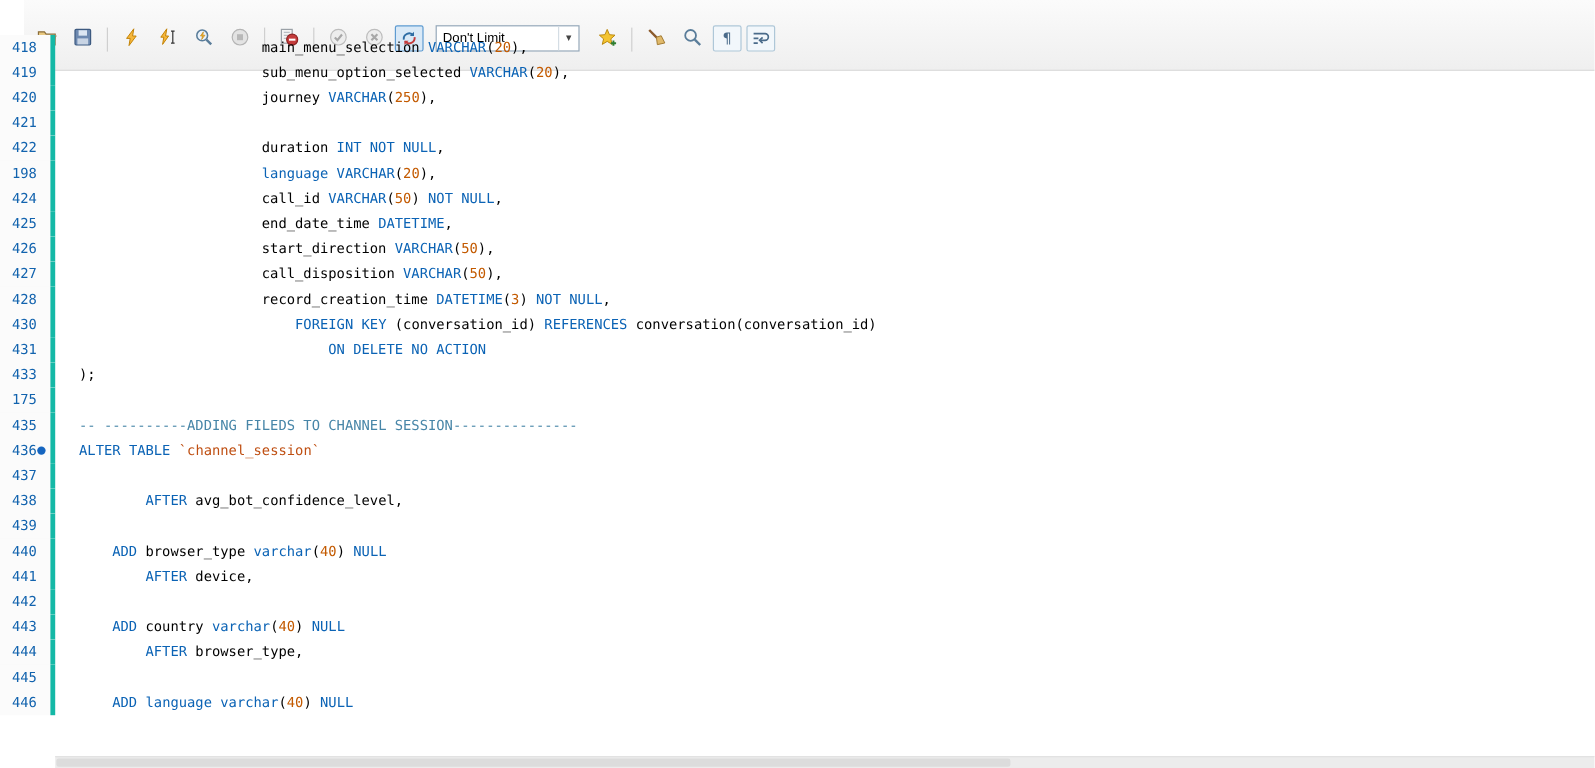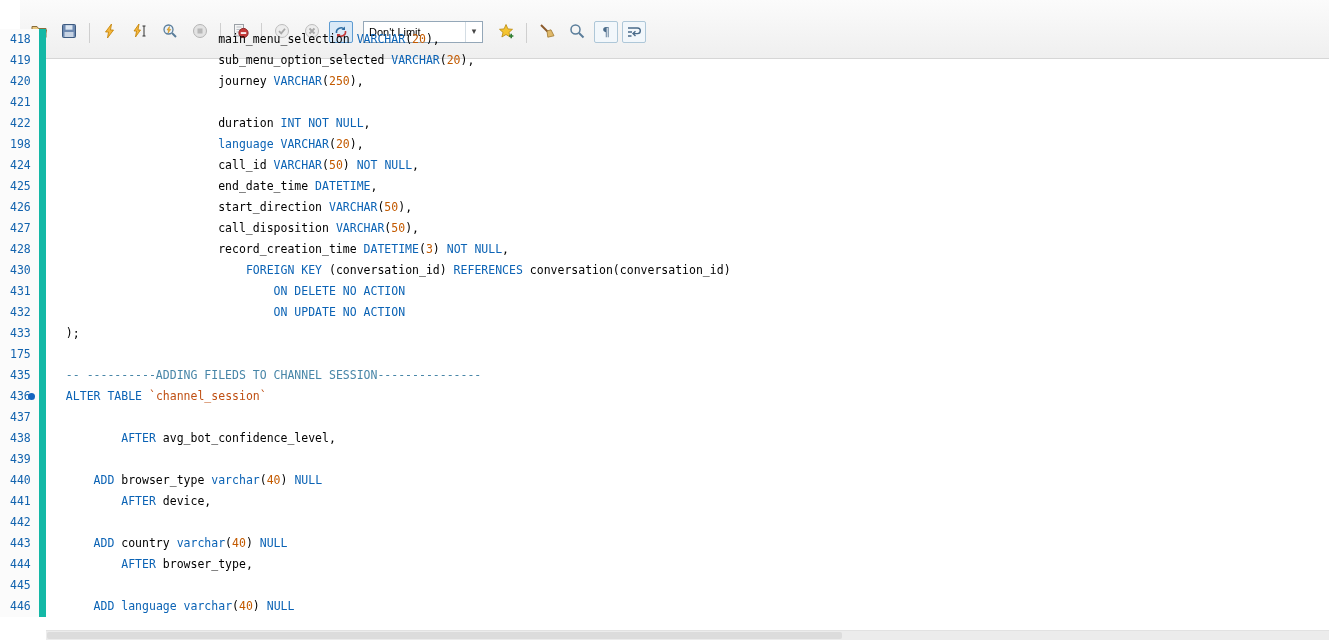--- a/index.html
+++ b/index.html
@@ -19,21 +19,21 @@
          border:1px solid #94a7b8;margin:0 6px;cursor:pointer;}
   .combo-text{flex:1;font-size:11px;color:#000;padding-left:5px;}
   .combo-arrow{flex:0 0 16px;text-align:center;font-size:9px;color:#444;
                border-left:1px solid #d4dde4;height:100%;line-height:19px;}
   .pil{font-size:12px;color:#4a6b8a;font-family:"DejaVu Sans",sans-serif;}
   
   .editor{position:absolute;top:29px;left:0;right:0;bottom:0;overflow:hidden;
           font-family:"DejaVu Sans Mono","Liberation Mono",monospace;font-size:11.5px;}
   .line{display:flex;height:21px;line-height:21px;}
   .lnum{flex:0 0 46px;width:46px;box-sizing:border-box;padding-left:10px;
-        color:var(--ln,#1263ae);background:#fbfbfb;border-right:7px solid #14b8a6;
+        color:var(--ln,#1263ae);background:#fbfbfb;border-right:4px solid #14b8a6;
         position:relative;}
   .dot{position:absolute;right:4px;top:7px;width:7px;height:7px;border-radius:50%;
        background:var(--marker,#1565c0);}
   .codetext{white-space:pre;padding-left:6px;color:#000;}
   .tok-k{color:var(--kw,#0b63b5);}
   .tok-n{color:var(--num,#c35a00);}
   .tok-s{color:var(--str,#bf4f12);}
   .tok-c{color:var(--com,#4886a8);}
   .tok-p{color:#000;}
   .hscroll{position:absolute;left:46px;right:0;bottom:0;height:9px;background:#ececec;
@@ -217,24 +217,20 @@
         </div>
         <div class="line">
           <span class="lnum">430</span>
           <span class="codetext">                            <span class="tok-k">FOREIGN KEY</span><span class="tok-p"> (conversation_id) </span><span class="tok-k">REFERENCES</span><span class="tok-p"> conversation(conversation_id)</span></span>
         </div>
         <div class="line">
           <span class="lnum">431</span>
           <span class="codetext">                                <span class="tok-k">ON DELETE NO ACTION</span></span>
         </div>
         <div class="line">
-          <span class="lnum">432</span>
-          <span class="codetext">                                <span class="tok-k">ON UPDATE NO ACTION</span></span>
-        </div>
-        <div class="line">
           <span class="lnum">433</span>
           <span class="codetext">  <span class="tok-p">);</span></span>
         </div>
         <div class="line">
           <span class="lnum">175</span>
           <span class="codetext"></span>
         </div>
         <div class="line">
           <span class="lnum">435</span>
           <span class="codetext">  <span class="tok-c">-- ----------ADDING FILEDS TO CHANNEL SESSION---------------</span></span>

